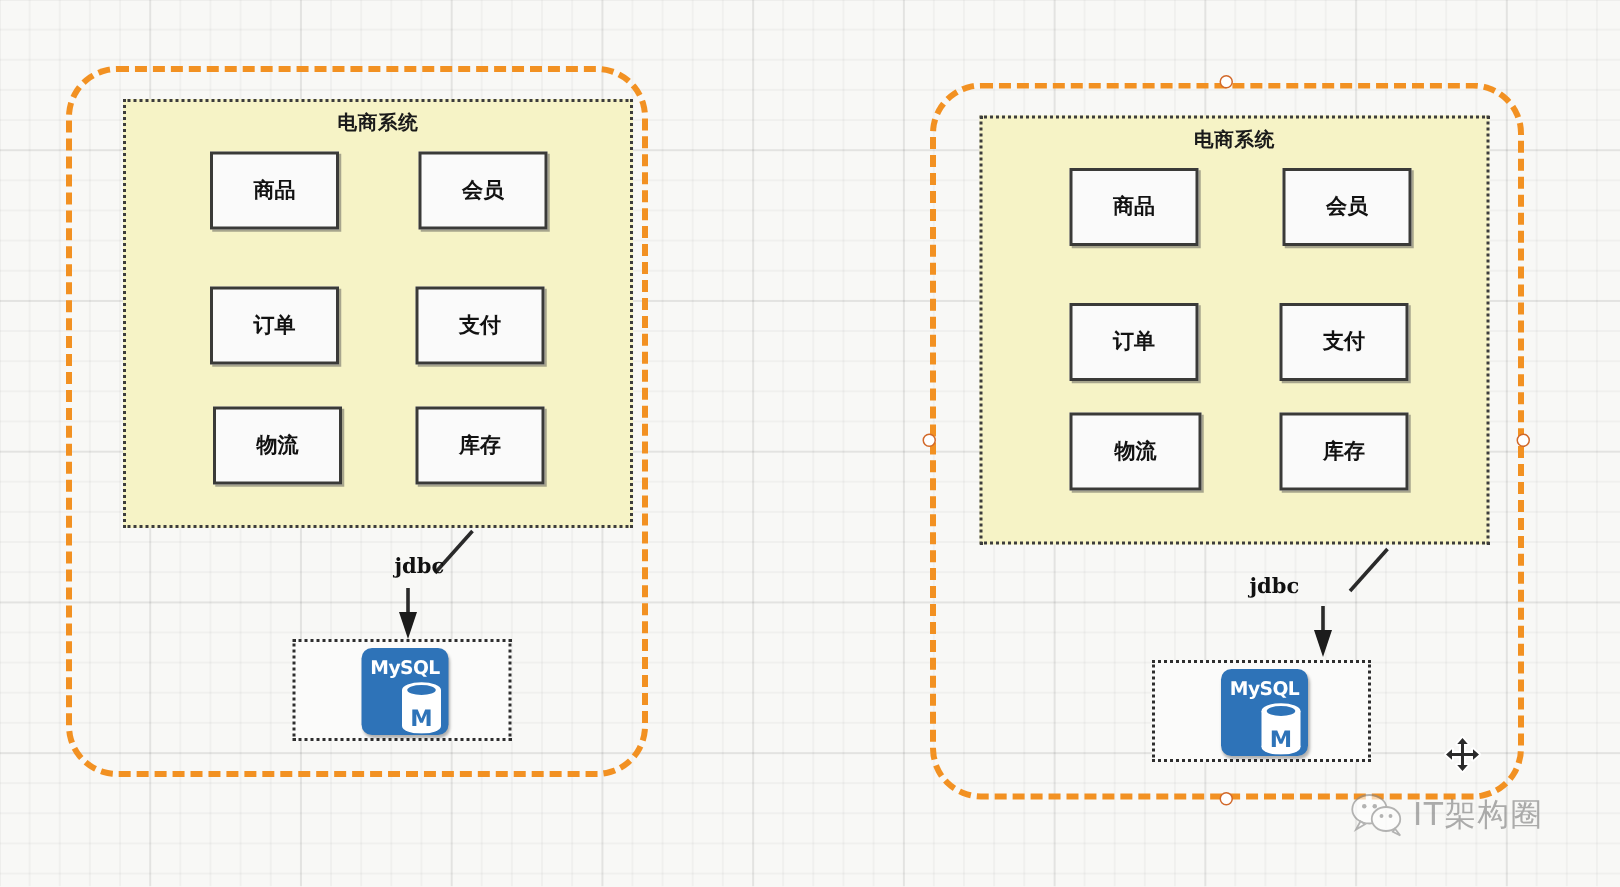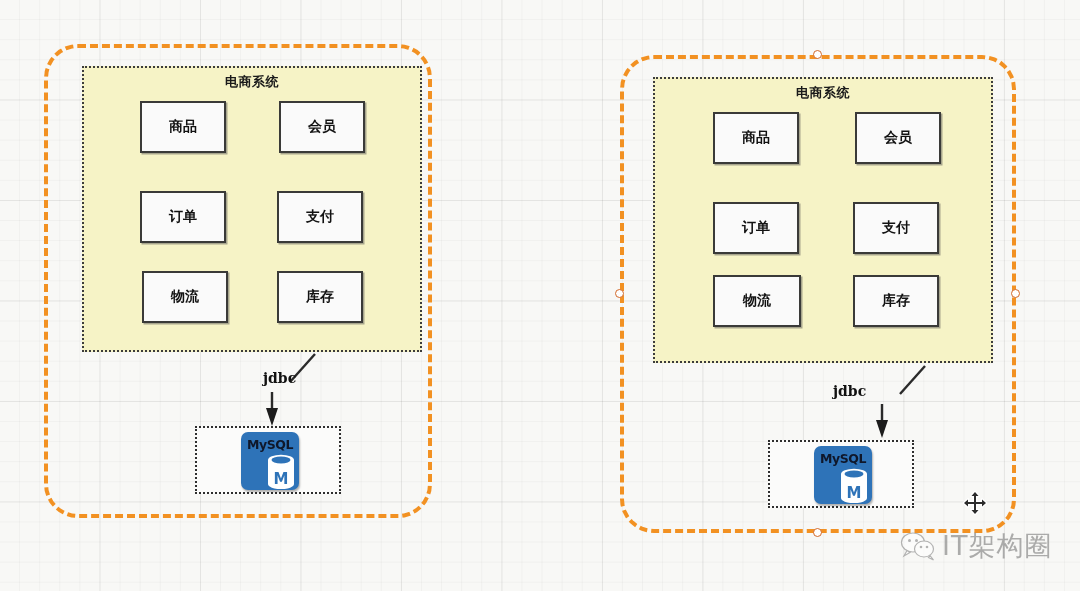--- a/index.html
+++ b/index.html
@@ -95,21 +95,21 @@
     width:58px;height:58px;
     border-radius:7px;
     background:#2e73b8;
     box-shadow:1px 2px 2px rgba(0,0,0,.30);
   }
   .mysql .ms-text{
     position:absolute;top:5px;left:0;right:0;
     text-align:center;
     font-size:12.5px;
     font-weight:bold;
-    color:#0f172a;
+    color:#ffffff;
     font-family:"DejaVu Sans","Liberation Sans",sans-serif;
     letter-spacing:-0.4px;
   }
   .mysql .cyl{
     position:absolute;right:3px;bottom:1px;
     width:30px;height:36px;
   }
 
   
   .handle{
@@ -124,21 +124,21 @@
   
   .move-cursor{position:absolute;width:26px;height:26px;}
 
   
   .watermark{
     position:absolute;
     display:flex;align-items:center;gap:6px;
     opacity:.62;
   }
   .wm-text{
-    font-size:27px;
+    font-size:21px;
     color:#7d7d7d;
     font-family:"DejaVu Sans","Liberation Sans",sans-serif;
     letter-spacing:1px;
   }
 </style>
 </head>
 <body>
 
 <div id="canvas"></div>
 

